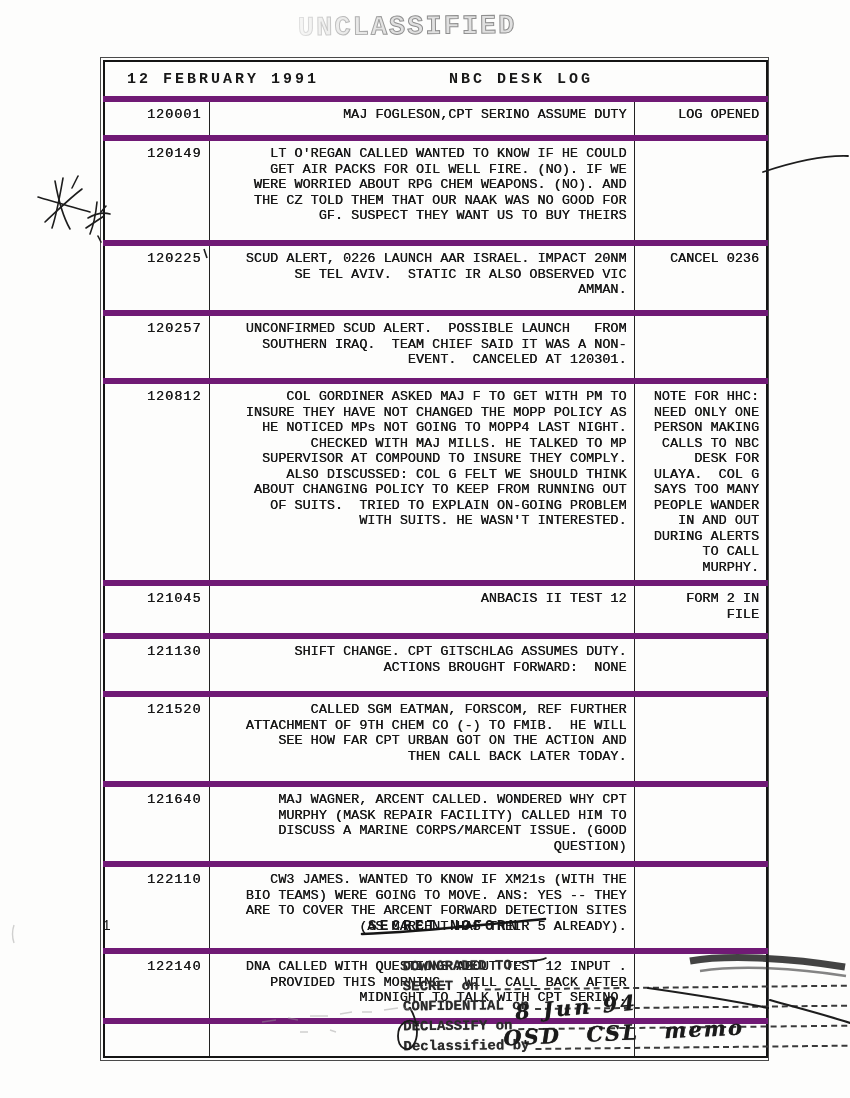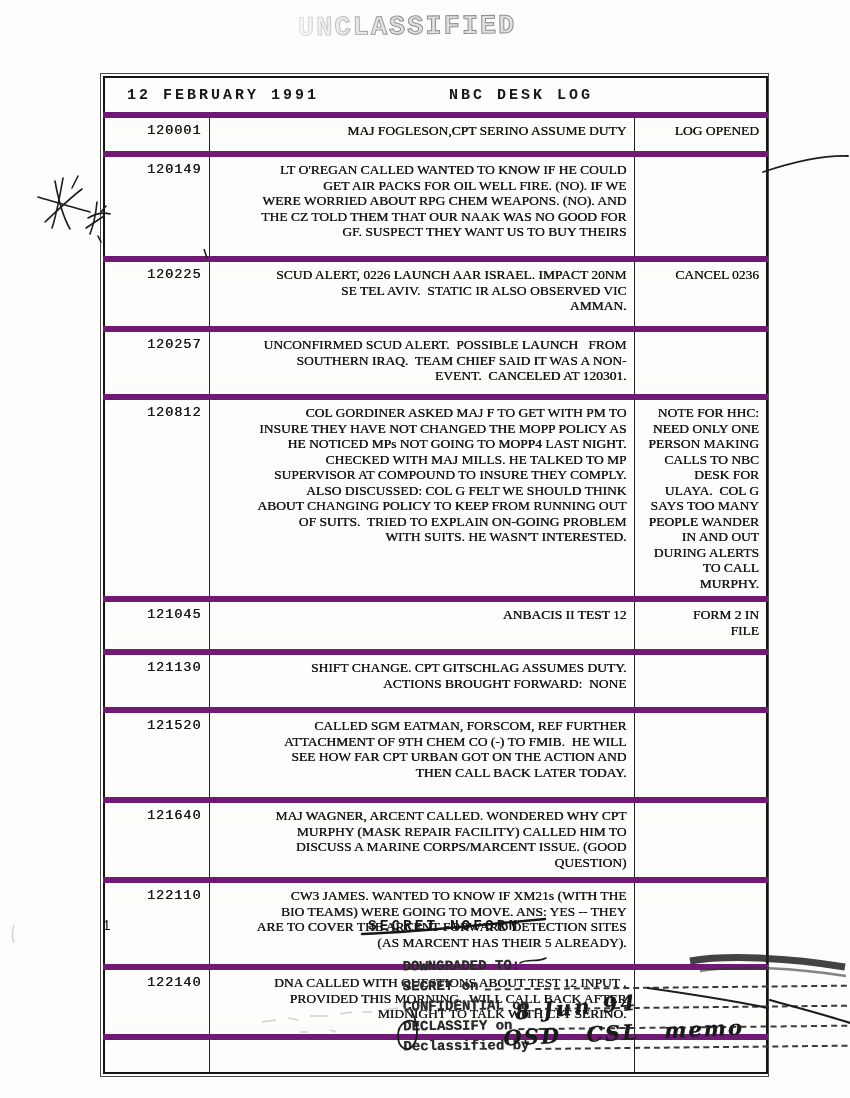--- a/index.html
+++ b/index.html
@@ -14,21 +14,21 @@
     position:absolute; left:298px; top:12px;
     font-size:27px; font-weight:700; letter-spacing:2px;
     color:rgba(140,140,140,0.25);
     -webkit-text-stroke:1px #8f8f8f;
     transform:rotate(-0.6deg);
     -webkit-mask-image:linear-gradient(to right, rgba(0,0,0,.25), #000 45%);
             mask-image:linear-gradient(to right, rgba(0,0,0,.25), #000 45%);
   }
   
   .table-outer{
-    position:absolute; left:100px; top:73px; width:663px;
+    position:absolute; left:100px; top:57px; width:663px;
     border:1px solid #4a4a4a; padding:2px; background:transparent;
   }
   table.log{width:100%; border-collapse:collapse; border:2px solid #141414; table-layout:fixed;}
   col.c1{width:105px;} col.c2{width:425px;} col.c3{width:133px;}
   tr.title-row td{
     border-bottom:2px solid #1b1b1b; height:30px;
     font-size:15px; font-weight:700; letter-spacing:3px; padding:2px 0 2px 22px;
     white-space:nowrap;
   }
   tr.title-row .log-title{margin-left:118px;}
@@ -38,21 +38,21 @@
   }
   tr.head-row th + th{border-left:1.5px solid #222;}
   tbody td{
     vertical-align:top; font-size:13.5px; line-height:15.5px;
     padding:5px 7px 4px 8px; white-space:pre-wrap;
     border-top:6px solid #701a75;
     text-shadow:0.3px 0 0 currentColor;
     overflow:hidden;
     text-align:right;
   }
-  tbody td + td{border-left:1.5px solid #222;font-family:Liberation Serif, serif;}
+  tbody td + td{border-left:1.5px solid #222;}
   tbody td.c-time{padding-left:12px; letter-spacing:1px;}
   tbody tr:nth-child(1) td{height:24px;}
   tbody tr:nth-child(2) td{height:90px;}
   tbody tr:nth-child(3) td{height:55px;}
   tbody tr:nth-child(4) td{height:53px;}
   tbody tr:nth-child(5) td{height:187px;}
   tbody tr:nth-child(6) td{height:38px;}
   tbody tr:nth-child(7) td{height:43px;margin-left:26px;}
   tbody tr:nth-child(8) td{height:75px;}
   tbody tr:nth-child(9) td{height:65px;}

